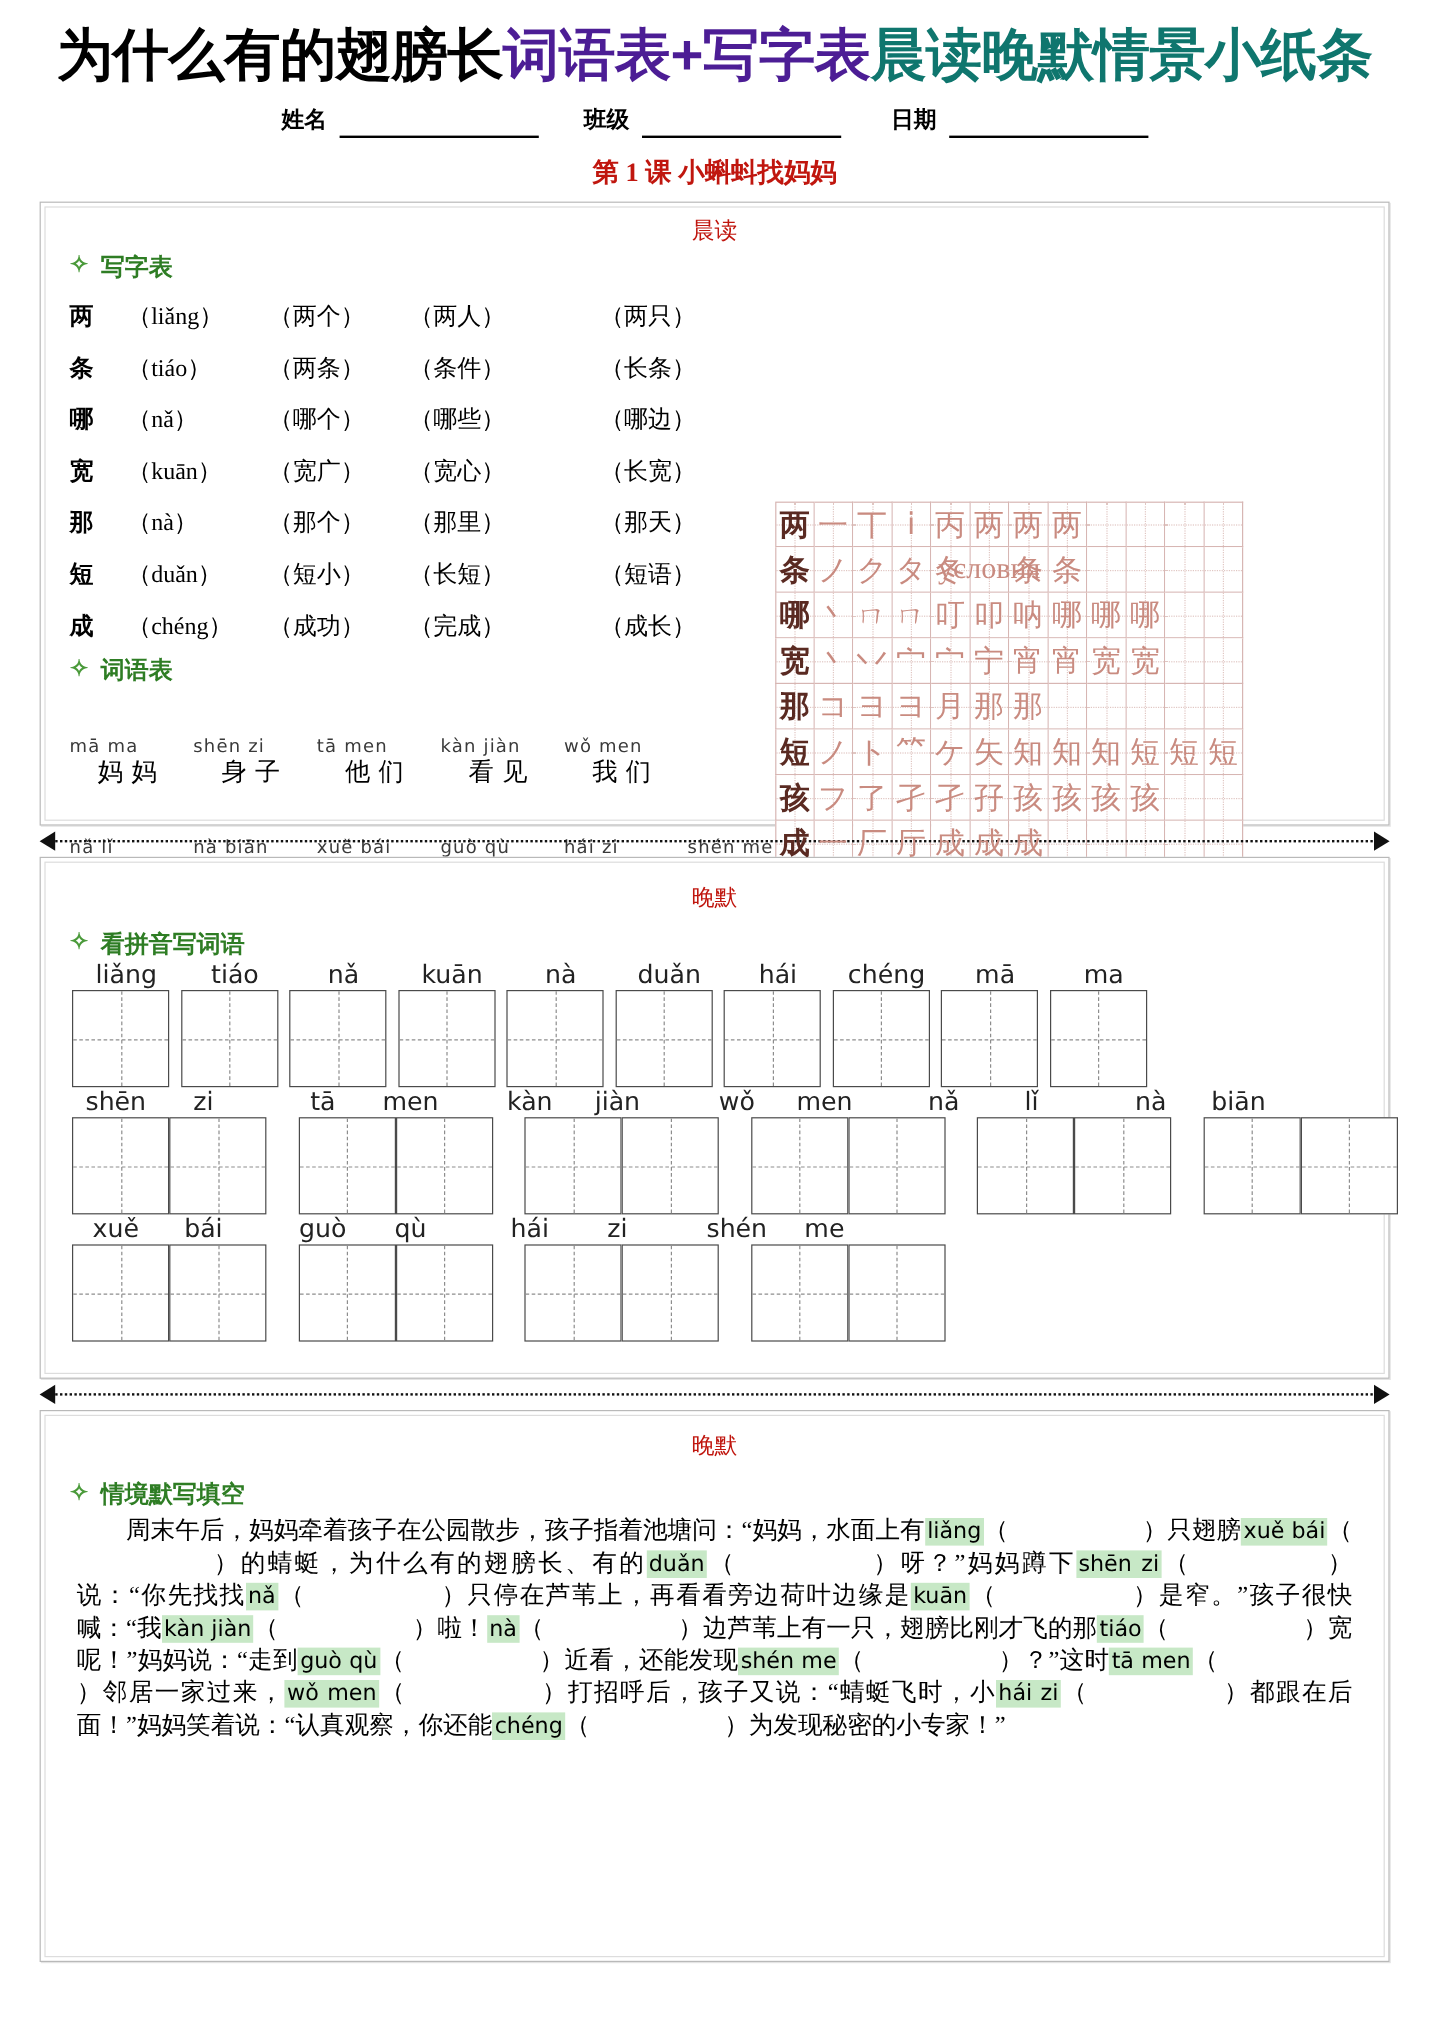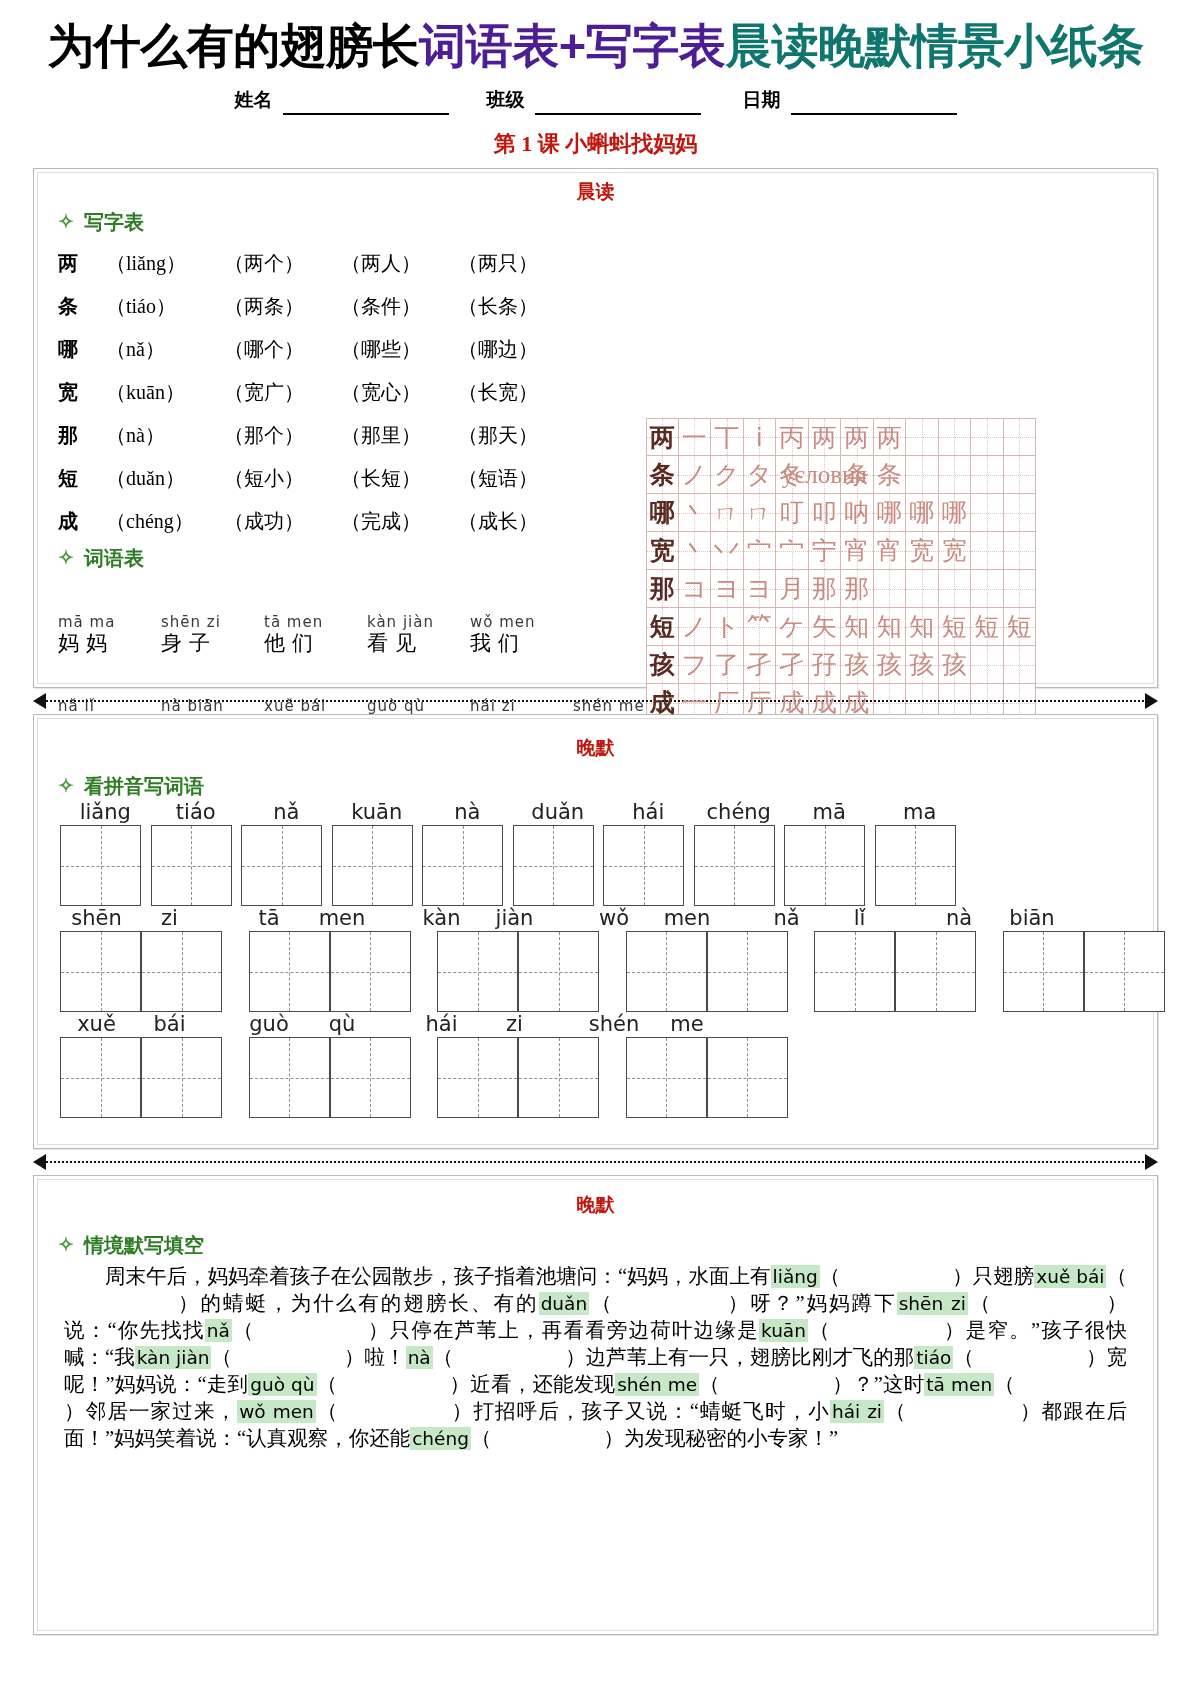--- a/index.html
+++ b/index.html
@@ -60,21 +60,21 @@
     width: 1125px;
     border: 1px solid #b9b9b9;
     background:#fff;
     box-shadow: 1px 1px 0 #e4e4e4;
   }
   .panel-inner { border: 1px solid #ddd; margin: 3px; height:calc(100% - 6px); position:relative;}
 
   .section-banner {
     text-align:center;
     color:#c0160e;
-    font-weight:bold;
+    font-weight:normal;
     font-size:19px;
     font-family:"Liberation Serif", serif;
     padding-top: 6px;
   }
 
   .subhead {
     display:flex; align-items:center; gap:10px;
     color:#2e7d24;
     font-weight:bold;
     font-size:20px;
@@ -90,38 +90,39 @@
   .chartable { margin-top: 6px; padding-left: 20px; }
   .chrow {
     display:flex; align-items:center;
     height: 43px;
     font-size: 20px;
     font-family:"Liberation Serif", serif;
   }
   .c-hz { width: 48px; font-weight:600;}
   .c-py { width: 118px; }
   .c-w  { width: 117px; }
-  .c-w.wide { width: 122px; }
+  .c-w.wide { width: 122px; text-align: right; }
 
   
   .wordlist { padding-left: 20px; margin-top: 2px; }
   .wrow { display:flex; margin-bottom: 3px; }
   .witem { width: 103px; margin-top: 40px; }
   .w-py {
     font-family:"DejaVu Sans", sans-serif;
     font-size: 15px;
     color:#3a3a3a;
     letter-spacing:1px;
     line-height: 1.1;
   }
   .w-hz {
     font-size: 21px;
     font-family:"Liberation Serif", serif;
     letter-spacing: 7px;
     line-height: 1.15;
+    text-align: center;
   }
 
   
   .strokebox {
     position:absolute;
     left: 608px; top: 245px;
     width: 400px;
   }
   .srow { display:flex; }
   .scell {

